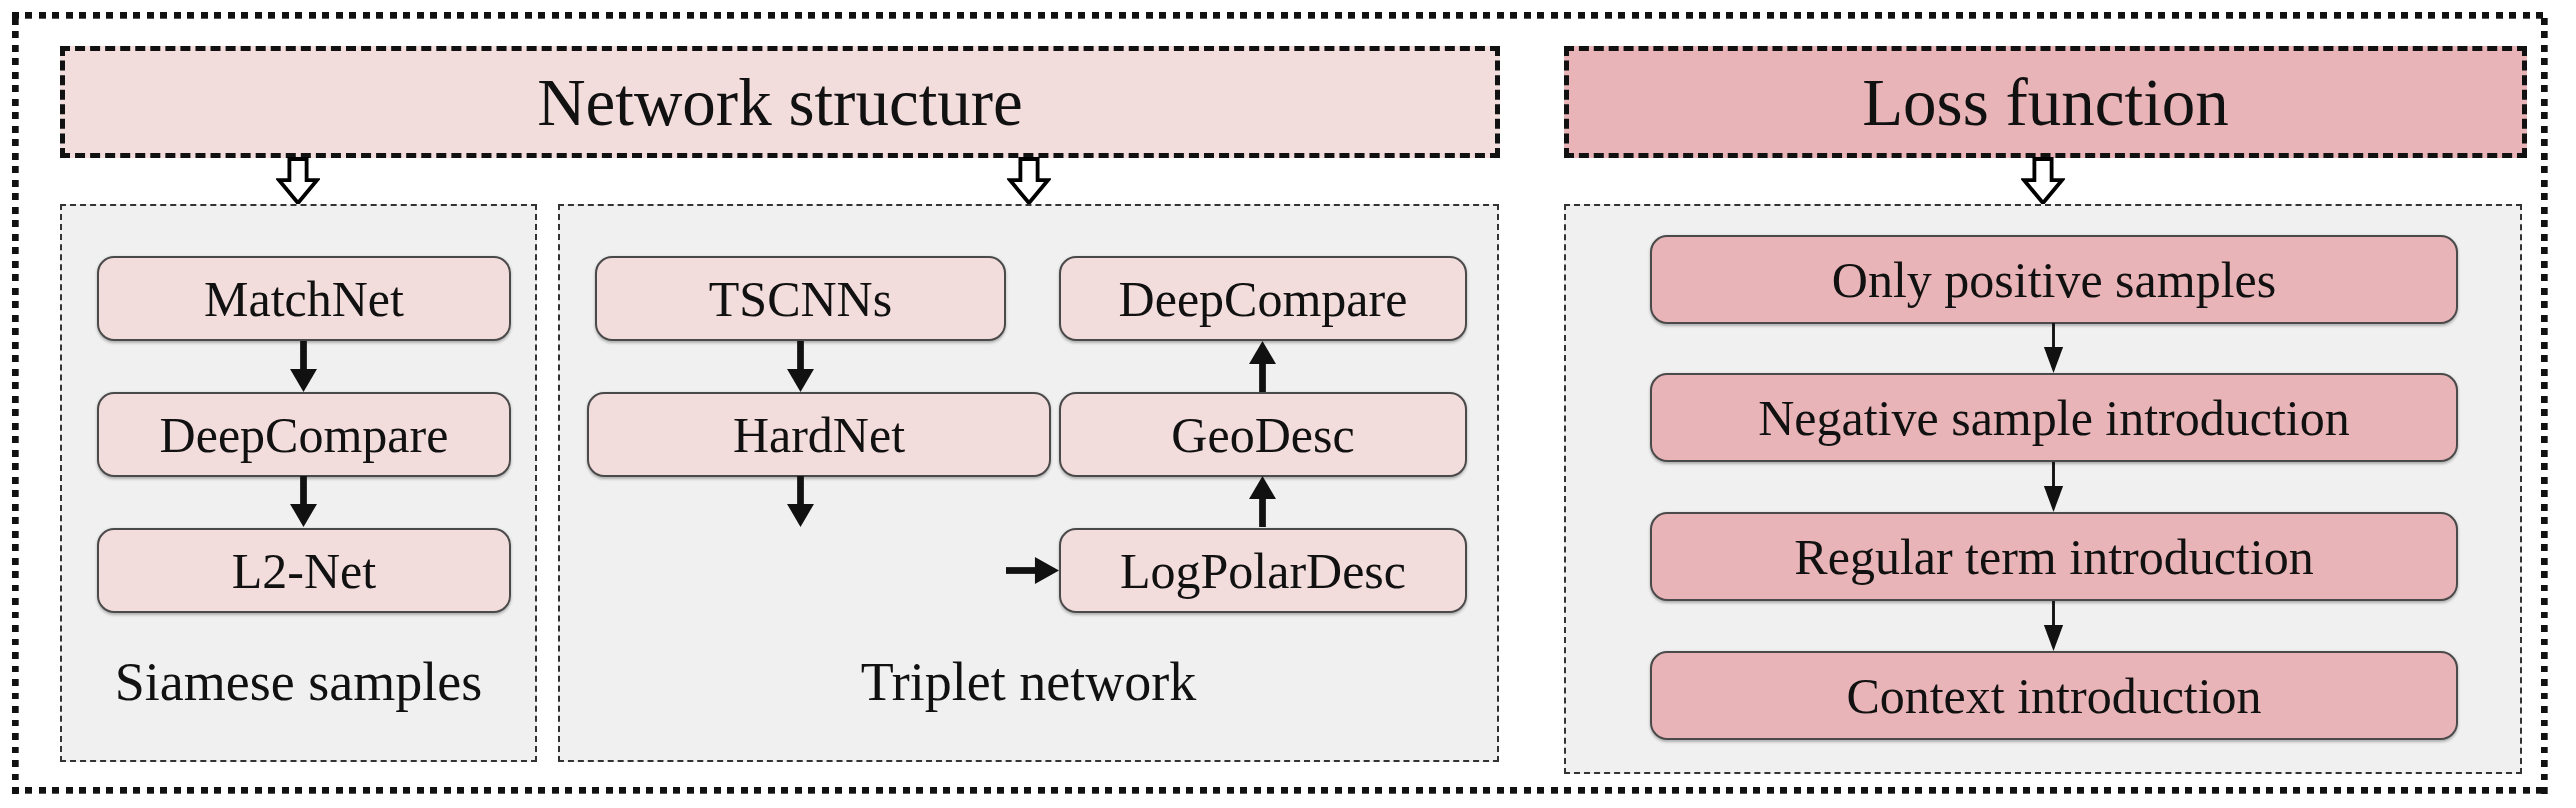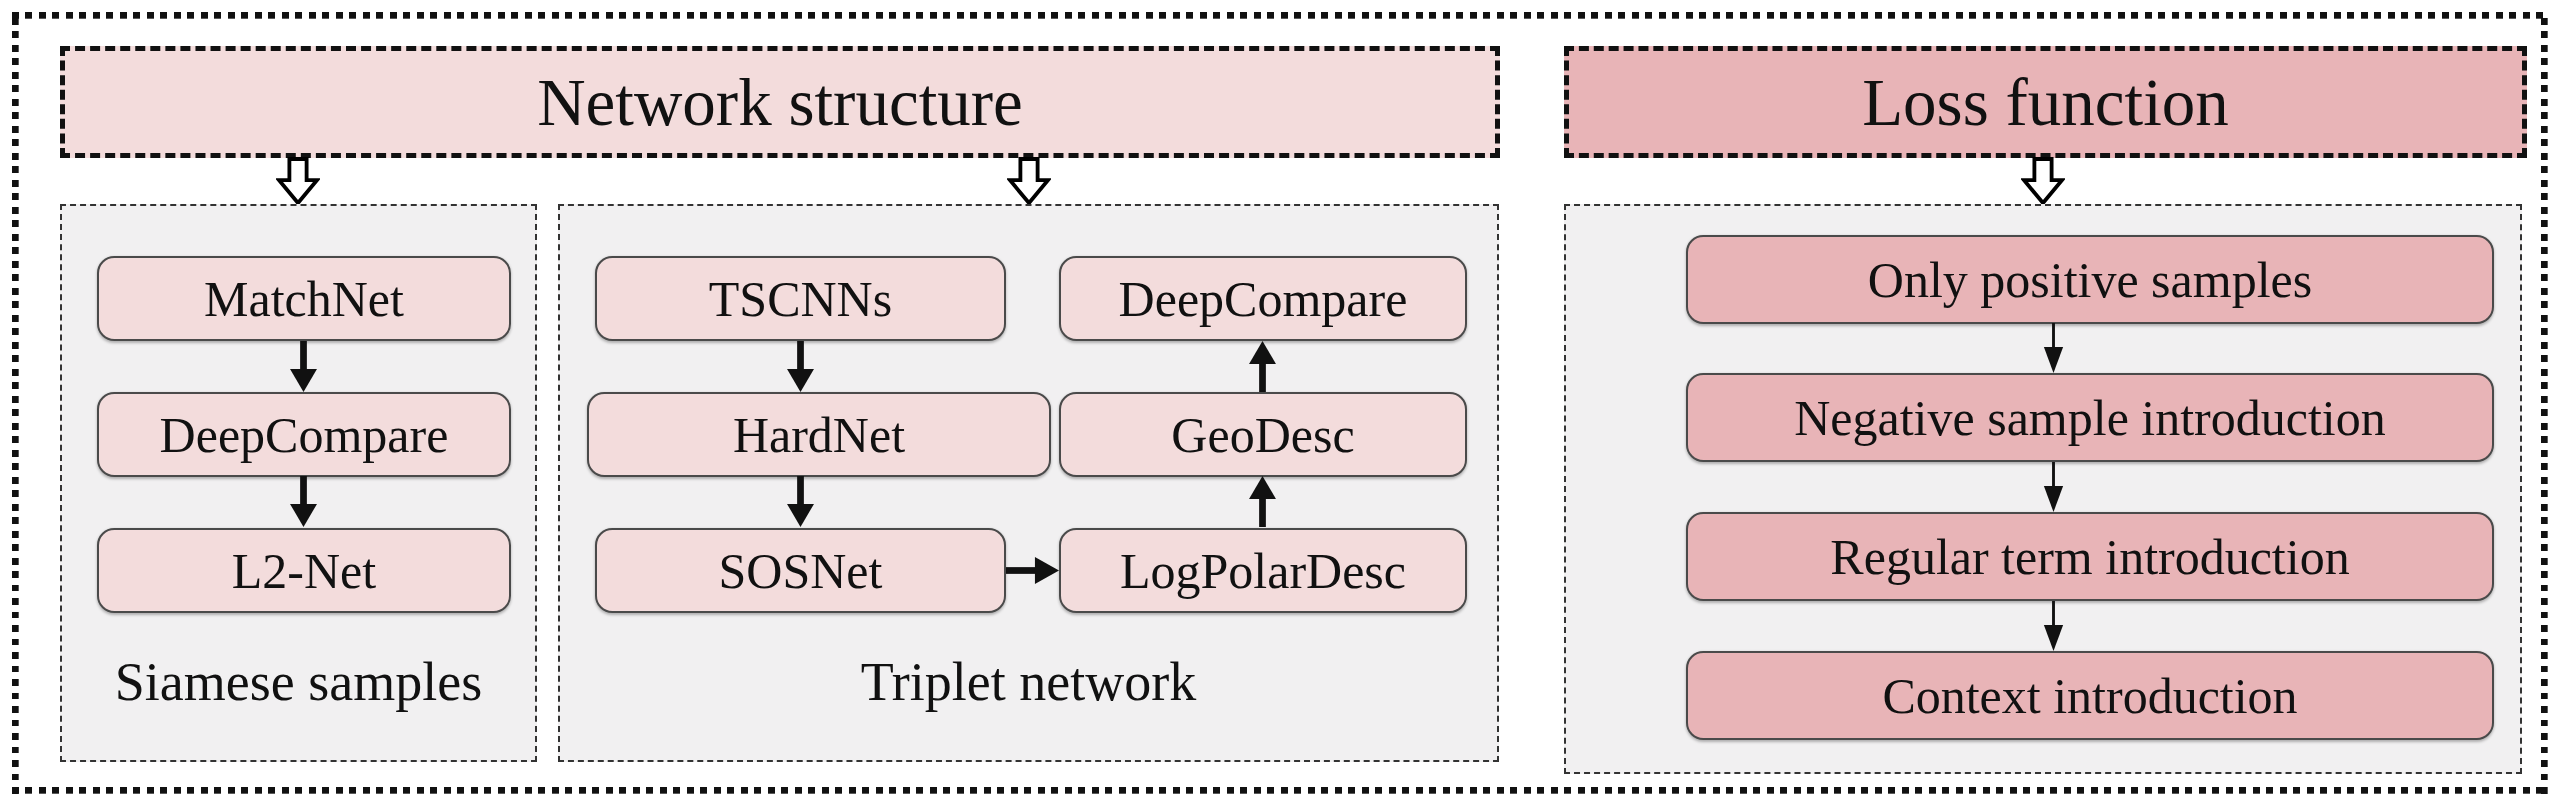--- a/index.html
+++ b/index.html
@@ -44,21 +44,21 @@
 
   .node {
     position: absolute;
     border: 2.9px solid #4a4a4a;
     border-radius: 17.3px;
     display: flex; align-items: center; justify-content: center;
     font-size: 50px; color: #111;
     box-shadow: 0 1.9px 2.9px rgba(0,0,0,0.28);
   }
   .node.light { background: var(--light-pink); }
-  .node.dark  { background: var(--dark-pink); margin-left: 36px; }
+  .node.dark  { background: var(--dark-pink); }
 
   .panel-label {
     position: absolute; left: 0; width: 100%;
     text-align: center; font-size: 54px; color: #111;
   }
 
   .arrow-svg { position: absolute; display: block; }
 
   .hollow-arrow { position: absolute; top: 156px; width: 44px; height: 50px; }
 </style>
@@ -116,23 +116,20 @@
       <rect x="13.5" y="0" width="7" height="31" fill="#111"></rect>
         <polygon points="3,29 31,29 17,53" fill="#111"></polygon>
     </svg>
     <div class="node light" style="left:27px; top:186px; width:464px; height:85px;">
       <span>HardNet</span>
     </div>
     <svg class="arrow-svg" style="left:224px; top:270px; width:33px; height:51px;" viewBox="0 0 34 53">
       <rect x="13.5" y="0" width="7" height="31" fill="#111"></rect>
         <polygon points="3,29 31,29 17,53" fill="#111"></polygon>
     </svg>
-    <div class="node light" style="left:35px; top:322px; width:411px; height:85px;">
-      <span>SOSNet</span>
-    </div>
 
     <svg class="arrow-svg" style="left:446px; top:348px; width:53px; height:33px;" viewBox="0 0 55 34">
       <rect x="0" y="13.5" width="32" height="7" fill="#111"></rect>
         <polygon points="30,3 30,31 55,17" fill="#111"></polygon>
     </svg>
 
     <div class="node light" style="left:499px; top:50px; width:408px; height:85px;">
       <span>DeepCompare</span>
     </div>
     <svg class="arrow-svg" style="left:686px; top:135px; width:33px; height:51px;" viewBox="0 0 34 53">

